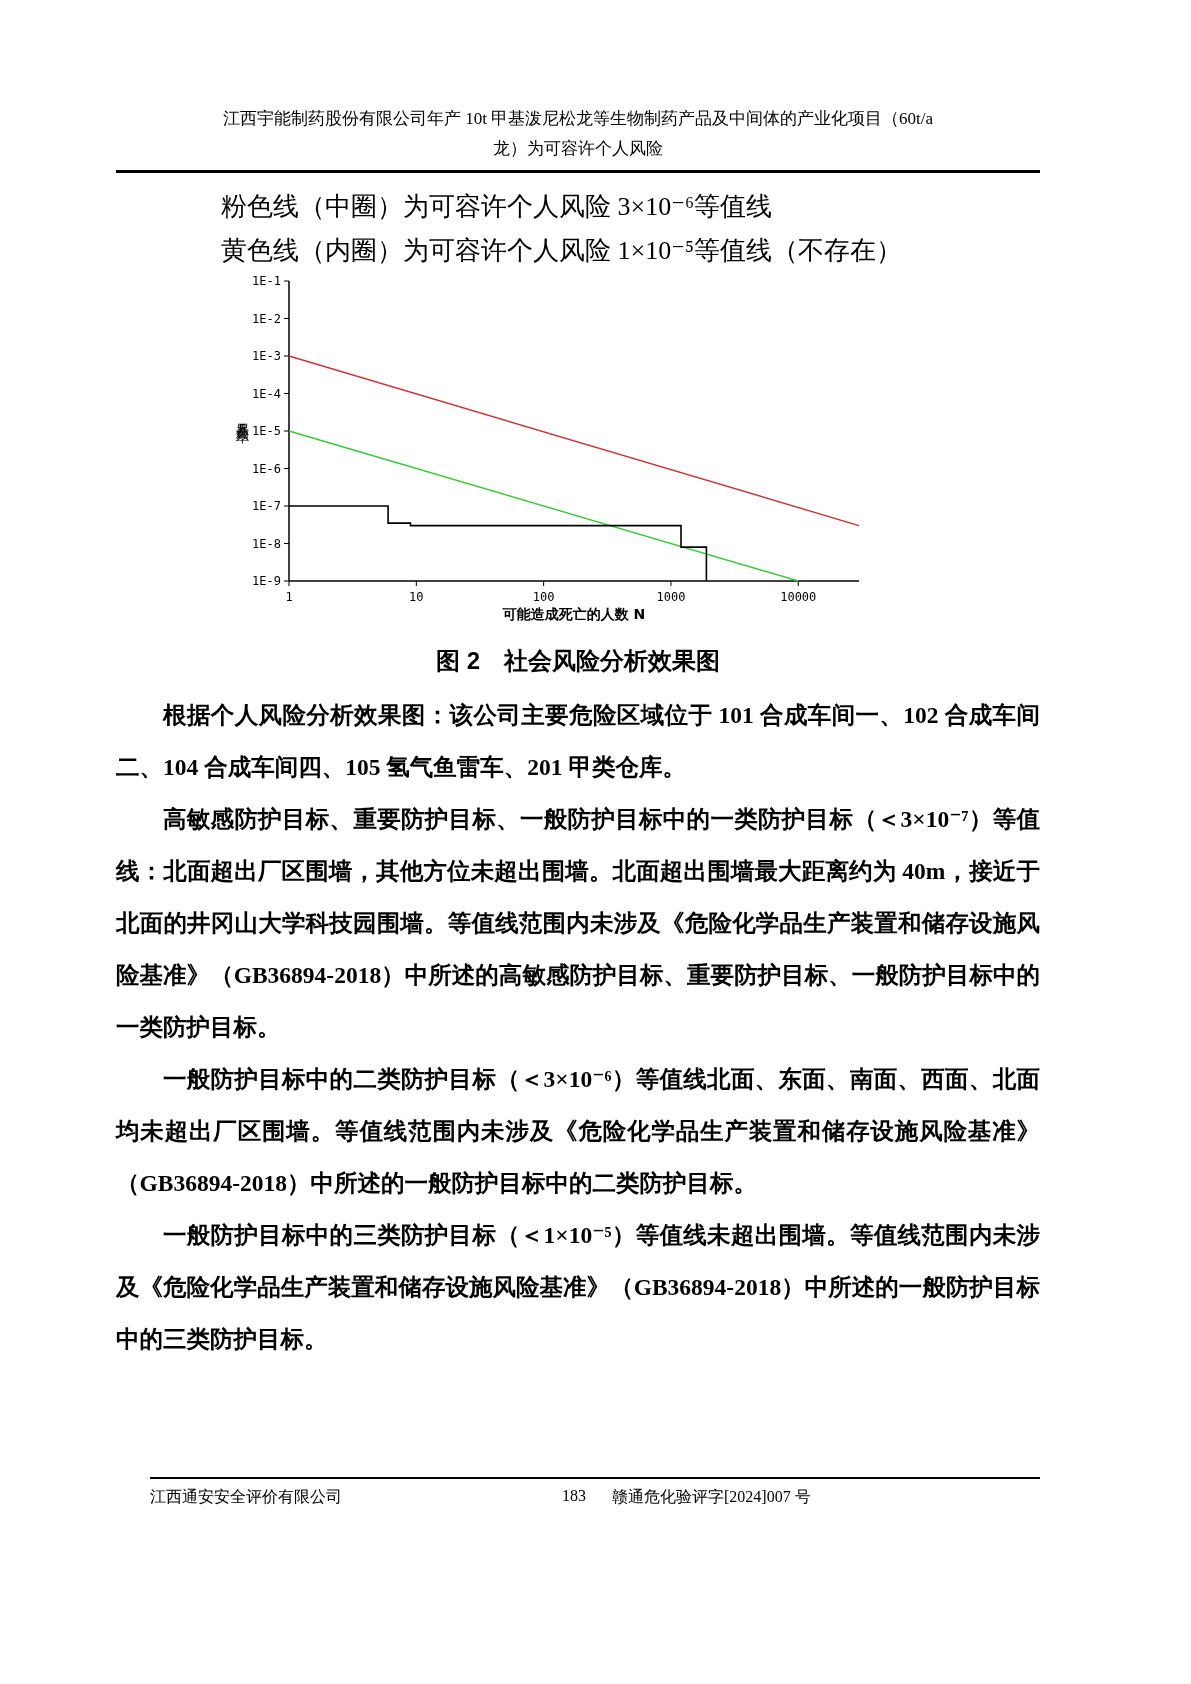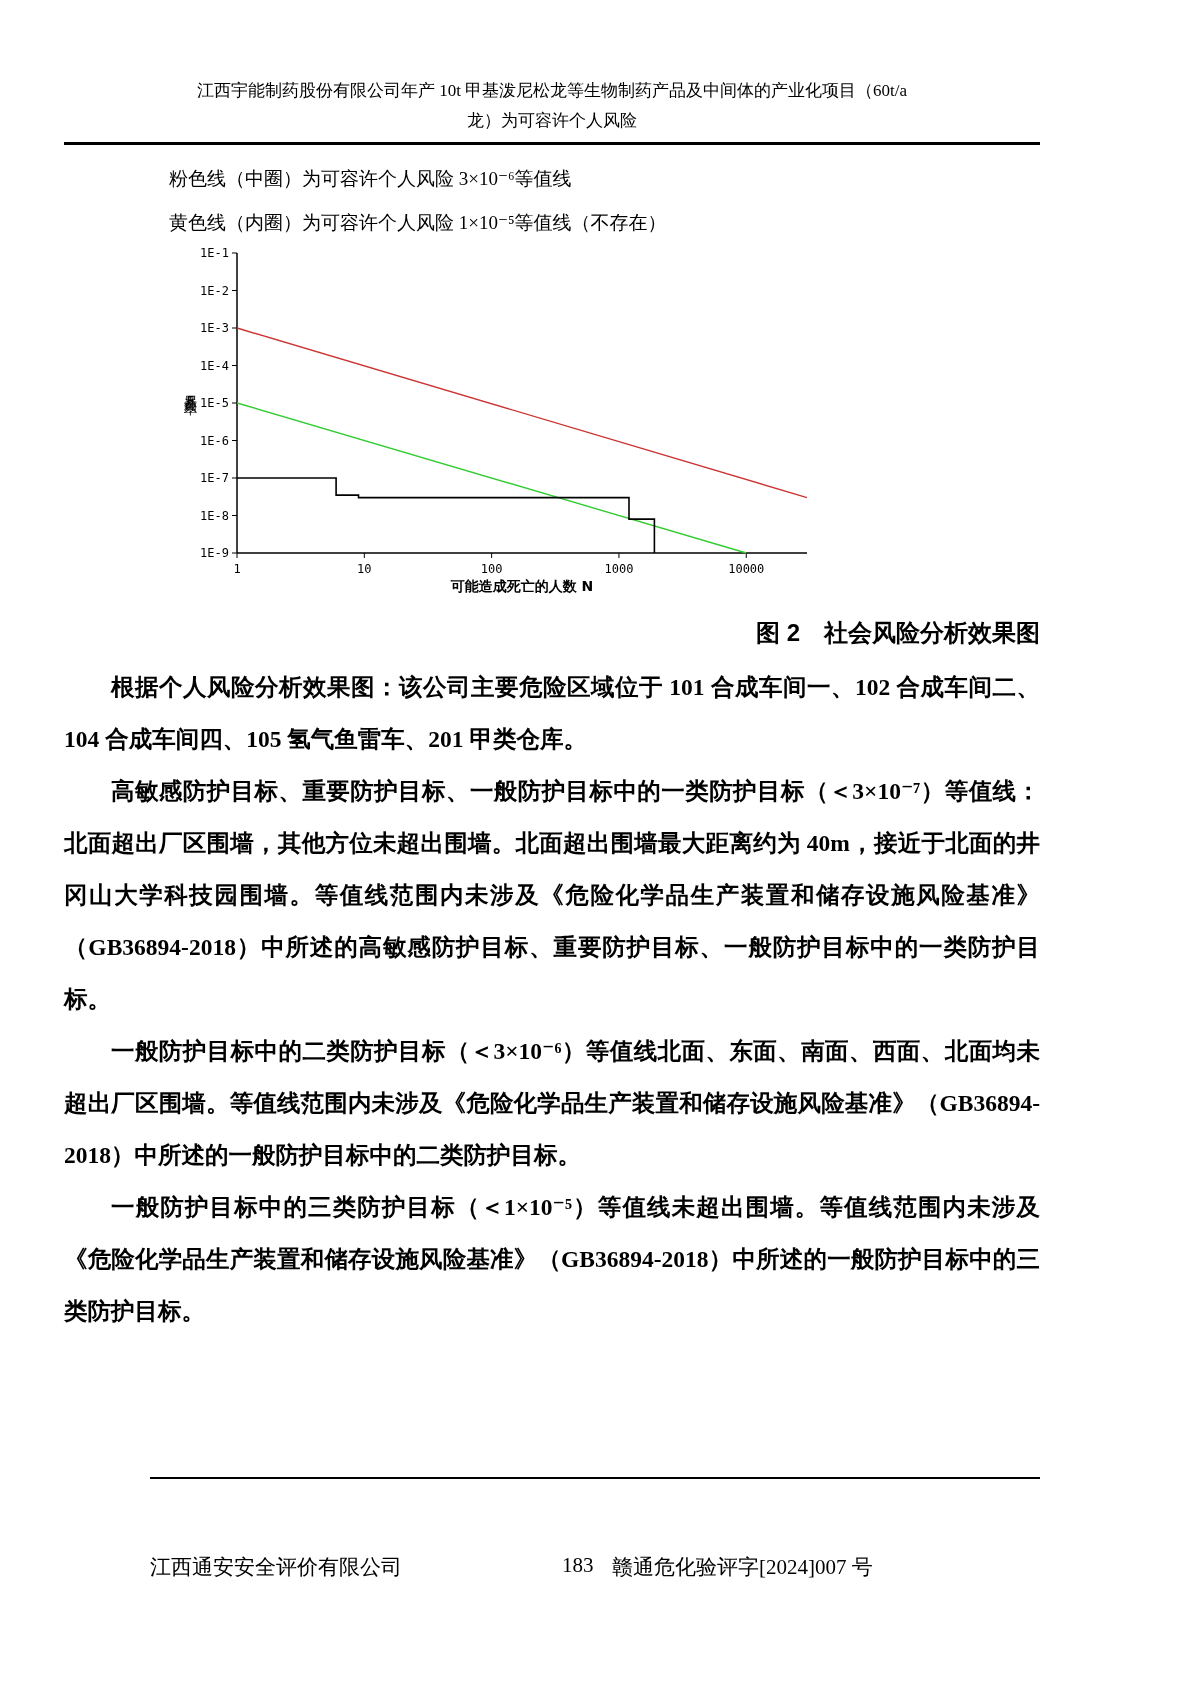--- a/index.html
+++ b/index.html
@@ -1,42 +1,42 @@
 <!DOCTYPE html>
 <html><head>
 <meta charset="utf-8">
 <style>
   * { margin:0; padding:0; box-sizing:border-box; }
   html,body { background:#ffffff; }
   .page {
     width:1191px; height:1684px; background:#fff; position:relative;
     font-family:"Liberation Serif","DejaVu Serif",serif; color:#000; overflow:hidden;
   }
-  .content { padding:76px 151px 0 64px; }
+  .content { padding:76px 151px 0 116px;margin-top:28px; }
   .header { text-align:center; font-size:17px; line-height:30px; }
   .rule { border:none; border-top:3px solid #000; margin-top:6px; }
-  .legend { margin:12px 0 0 105px; font-size:19px; }
+  .legend { margin:12px 0 0 105px; font-size:26px; }
   .legend p { line-height:44px; }
   .chart-wrap { position:relative; margin-left:115px; margin-top:2px; width:640px; height:352px; }
   .ylabel {
     position:absolute; left:2px; top:138px;
     writing-mode:vertical-rl; text-orientation:upright;
     font-size:13px; letter-spacing:2px;
     font-family:"DejaVu Sans","Liberation Sans",sans-serif;
   }
   .tick { font-family:"DejaVu Sans Mono","Liberation Mono",monospace; font-size:12px; fill:#000; }
   .axis-label { font-family:"DejaVu Sans","Liberation Sans",sans-serif; font-size:14px; font-weight:bold; fill:#000; }
   .caption {
-    text-align:right; font-weight:bold; font-size:24px; margin-top:18px;
+    text-align:center; font-weight:bold; font-size:24px; margin-top:18px;
     font-family:"Liberation Sans","DejaVu Sans",sans-serif;
   }
   .body-text { margin-top:12px; font-size:23.5px; line-height:52px; text-align:justify;font-weight:bold; }
   .body-text p { text-indent:2em; }
   .footer-rule { position:absolute; left:150px; width:890px; top:1477px; border-top:2px solid #000; }
-  .footer { position:absolute; left:150px; width:890px; top:1553px; font-size:21px; height:30px;text-align:right; }
+  .footer { position:absolute; left:150px; width:890px; top:1487px; font-size:16px; height:30px;text-align:right; }
   .footer .company { position:absolute; left:0; }
   .footer .pageno  { position:absolute; left:412px; }
   .footer .docno   { position:absolute; left:462px; }
 </style>
 </head>
 <body>
 
 <div class="page">
   <div class="content">
 

